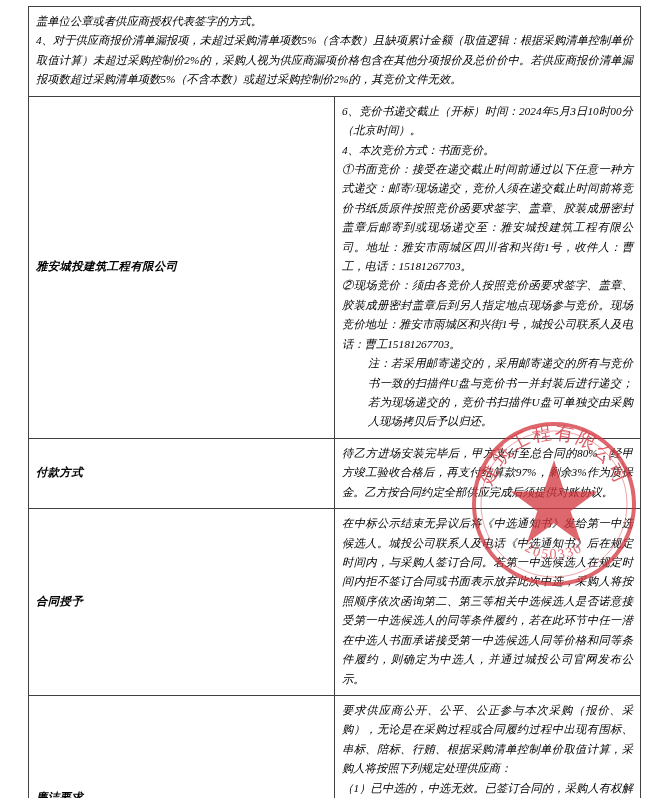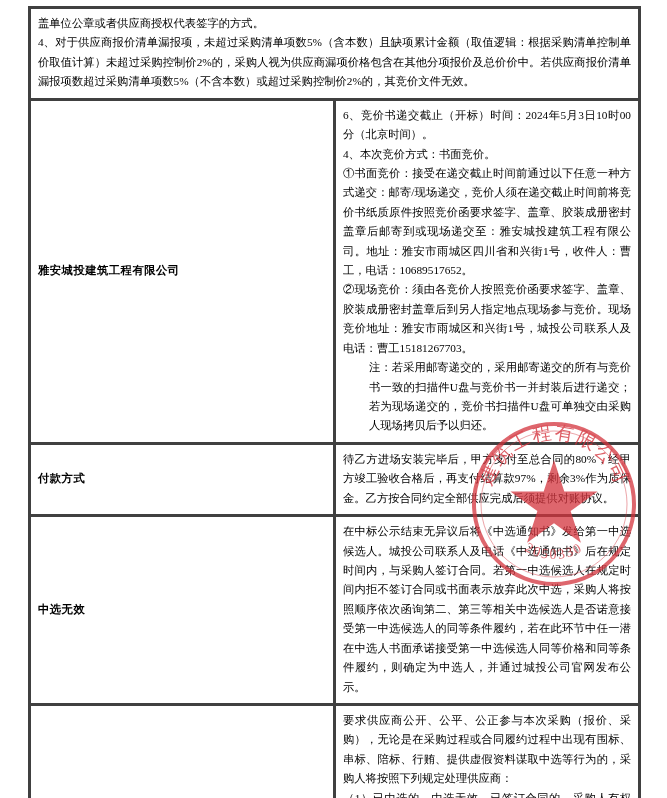--- a/index.html
+++ b/index.html
@@ -22,27 +22,28 @@
     box-sizing: border-box;
   }
   table.doc {
     border-collapse: collapse;
     width: 613px;
     margin-left: 28px;
     margin-top: 6px;
     table-layout: fixed;
   }
   table.doc td {
-    border: 3px solid #404040;
+    border: 1px solid #404040;
     vertical-align: middle;
     padding: 5px 7px 6px 7px;
     font-size: 11.3px;
     line-height: 1.72;
     text-align: justify;
     text-justify: inter-ideograph;
+    font-style: italic;
   }
   td.label {
     width: 86px;
     text-align: center;
     font-weight: bold;
     letter-spacing: 0.5px;
     font-size: 11.6px;
     line-height: 1.9;
     padding: 4px 2px;
   }
@@ -85,44 +86,44 @@
           <p class="p">盖单位公章或者供应商授权代表签字的方式。</p>
           <p class="p">4、对于供应商报价清单漏报项，未超过采购清单项数5%（含本数）且缺项累计金额（取值逻辑：根据采购清单控制单价取值计算）未超过采购控制价2%的，采购人视为供应商漏项价格包含在其他分项报价及总价价中。若供应商报价清单漏报项数超过采购清单项数5%（不含本数）或超过采购控制价2%的，其竞价文件无效。</p>
         </td>
       </tr>
 
       <tr>
         <td class="label">雅安城投建筑工程有限公司</td>
         <td class="body">
           <p class="p">6、竞价书递交截止（开标）时间：2024年5月3日10时00分（北京时间）。</p>
           <p class="p">4、本次竞价方式：书面竞价。</p>
-          <p class="p">①书面竞价：接受在递交截止时间前通过以下任意一种方式递交：邮寄/现场递交，竞价人须在递交截止时间前将竞价书纸质原件按照竞价函要求签字、盖章、胶装成册密封盖章后邮寄到或现场递交至：雅安城投建筑工程有限公司。地址：雅安市雨城区四川省和兴街1号，收件人：曹工，电话：10689517652。</p>
+          <p class="p">①书面竞价：接受在递交截止时间前通过以下任意一种方式递交：邮寄/现场递交，竞价人须在递交截止时间前将竞价书纸质原件按照竞价函要求签字、盖章、胶装成册密封盖章后邮寄到或现场递交至：雅安城投建筑工程有限公司。地址：雅安市雨城区四川省和兴街1号，收件人：曹工，电话：15181267703。</p>
           <p class="p">②现场竞价：须由各竞价人按照竞价函要求签字、盖章、胶装成册密封盖章后到另人指定地点现场参与竞价。现场竞价地址：雅安市雨城区和兴街1号，城投公司联系人及电话：曹工15181267703。</p>
           <p class="p note">注：若采用邮寄递交的，采用邮寄递交的所有与竞价书一致的扫描件U盘与竞价书一并封装后进行递交；若为现场递交的，竞价书扫描件U盘可单独交由采购人现场拷贝后予以归还。</p>
         </td>
       </tr>
 
       <tr>
         <td class="label">付款方式</td>
         <td class="body">
           <p class="p">待乙方进场安装完毕后，甲方支付至总合同的80%，经甲方竣工验收合格后，再支付结算款97%，剩余3%作为质保金。乙方按合同约定全部供应完成后须提供对账协议。</p>
         </td>
       </tr>
 
       <tr>
-        <td class="label">中选无效</td>
+        <td class="label">合同授予</td>
         <td class="body">
           <p class="p">在中标公示结束无异议后将《中选通知书》发给第一中选候选人。城投公司联系人及电话《中选通知书》后在规定时间内，与采购人签订合同。若第一中选候选人在规定时间内拒不签订合同或书面表示放弃此次中选，采购人将按照顺序依次函询第二、第三等相关中选候选人是否诺意接受第一中选候选人的同等条件履约，若在此环节中任一潜在中选人书面承诺接受第一中选候选人同等价格和同等条件履约，则确定为中选人，并通过城投公司官网发布公示。</p>
         </td>
       </tr>
 
       <tr>
         <td class="label">廉洁要求</td>
         <td class="body">
-          <p class="p">要求供应商公开、公平、公正参与本次采购（报价、采购），无论是在采购过程或合同履约过程中出现有围标、串标、陪标、行贿、提供虚假资料谋取中选等行为的，采购人将按照下列规定处理供应商：</p>
+          <p class="p">要求供应商公开、公平、公正参与本次采购（报价、采购），无论是在采购过程或合同履约过程中出现有围标、串标、陪标、行贿、根据采购清单控制单价取值计算，采购人将按照下列规定处理供应商：</p>
           <p class="p">（1）已中选的，中选无效。已签订合同的，采购人有权解除合同，并没收相关保证金（如有），还需按合同其他约定承担赔偿或合同终止的违约责任，同时采购人可以对违规方单位采取必要措施（包括暂停支付与采购人相关合作项目的所有应付账款，或通过司法途径向供方追偿由此造成采购人的一切经济及商业损失）。</p>
         </td>
       </tr>
 
     </tbody>
   </table>
 
   <div class="stamp">
     <svg width="172" height="172" viewBox="0 0 172 172" xmlns="http://www.w3.org/2000/svg">
       <circle cx="86" cy="86" r="80" fill="none" stroke="#d4323c" stroke-width="4" opacity="0.85"></circle>

